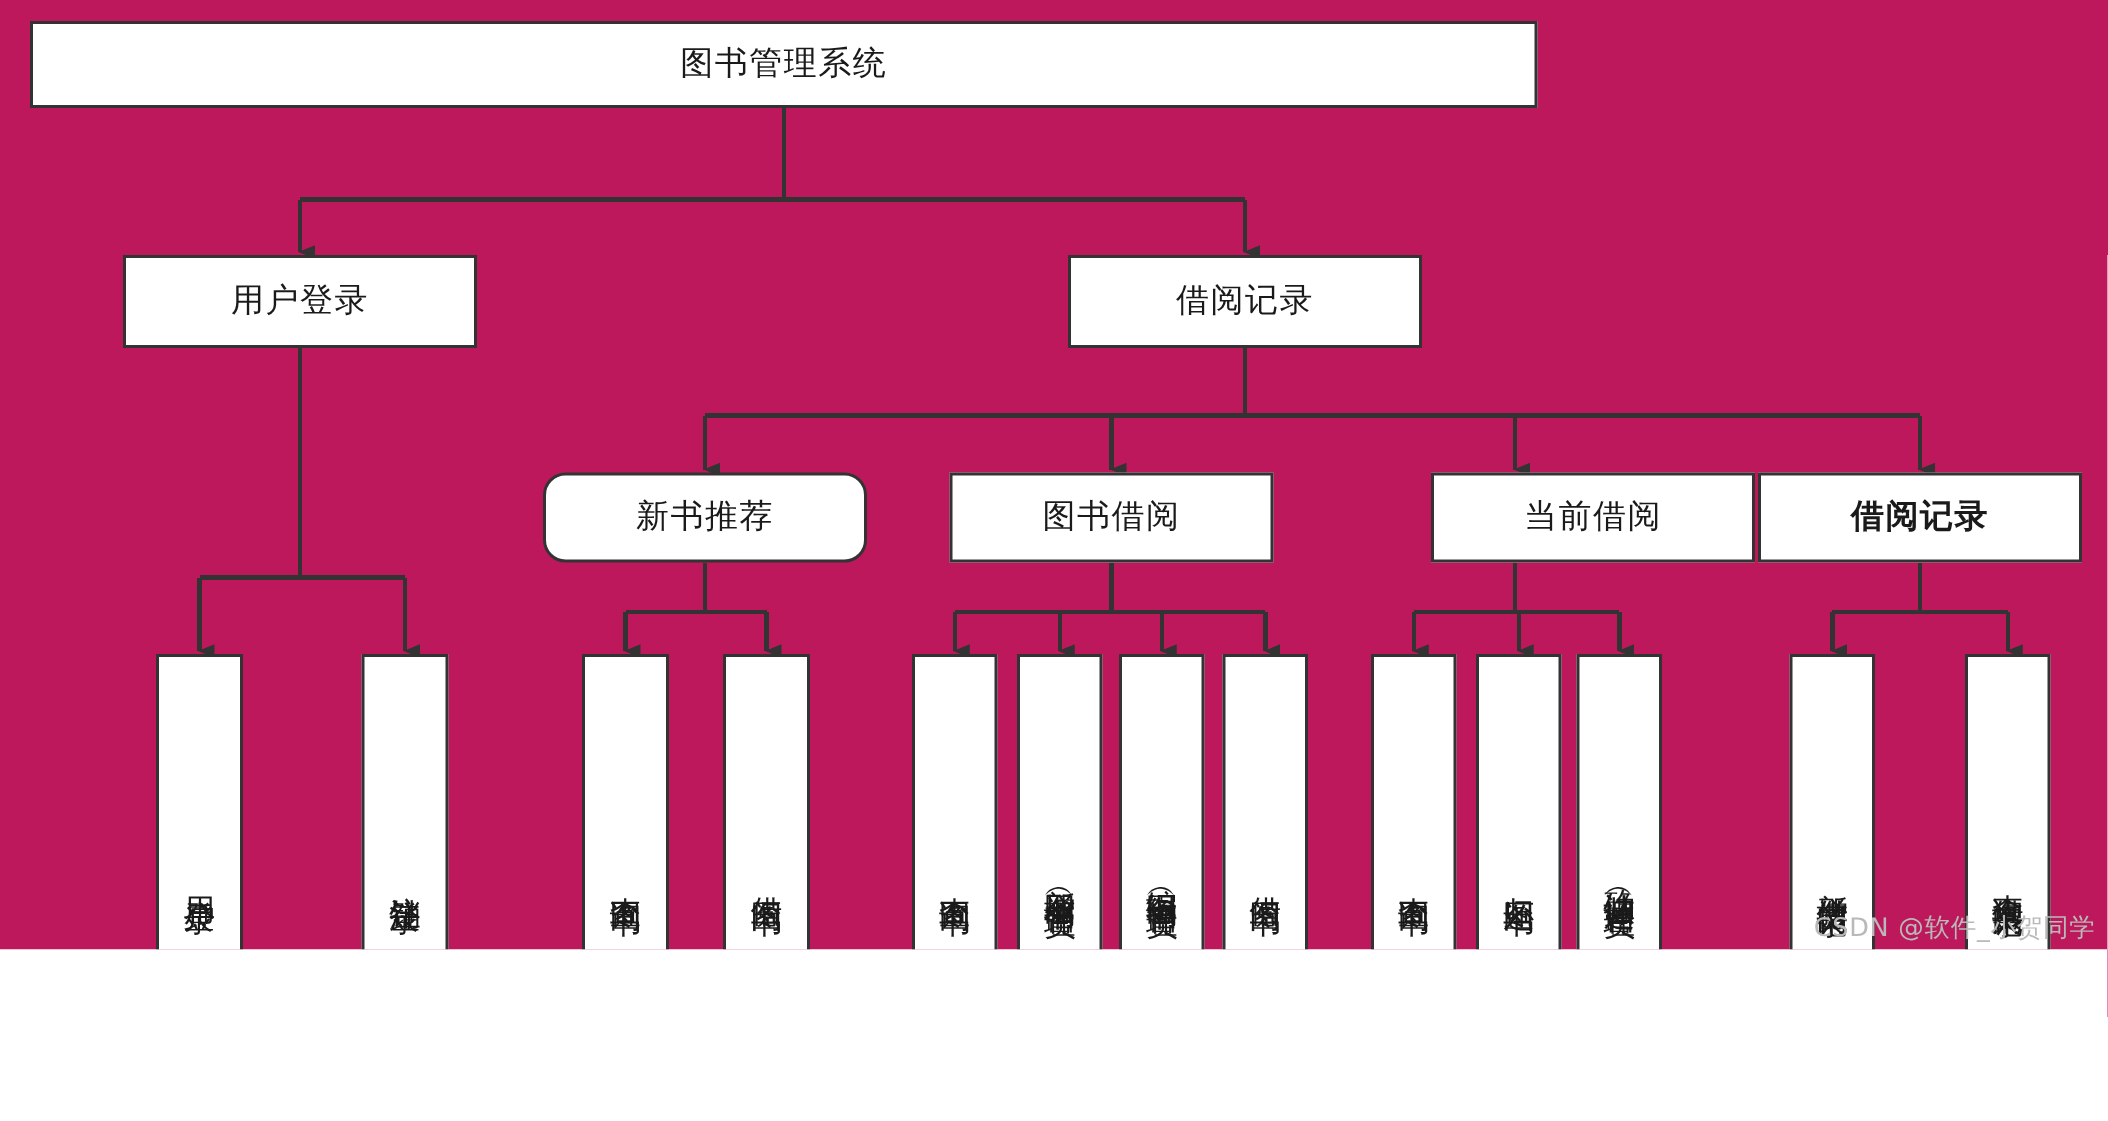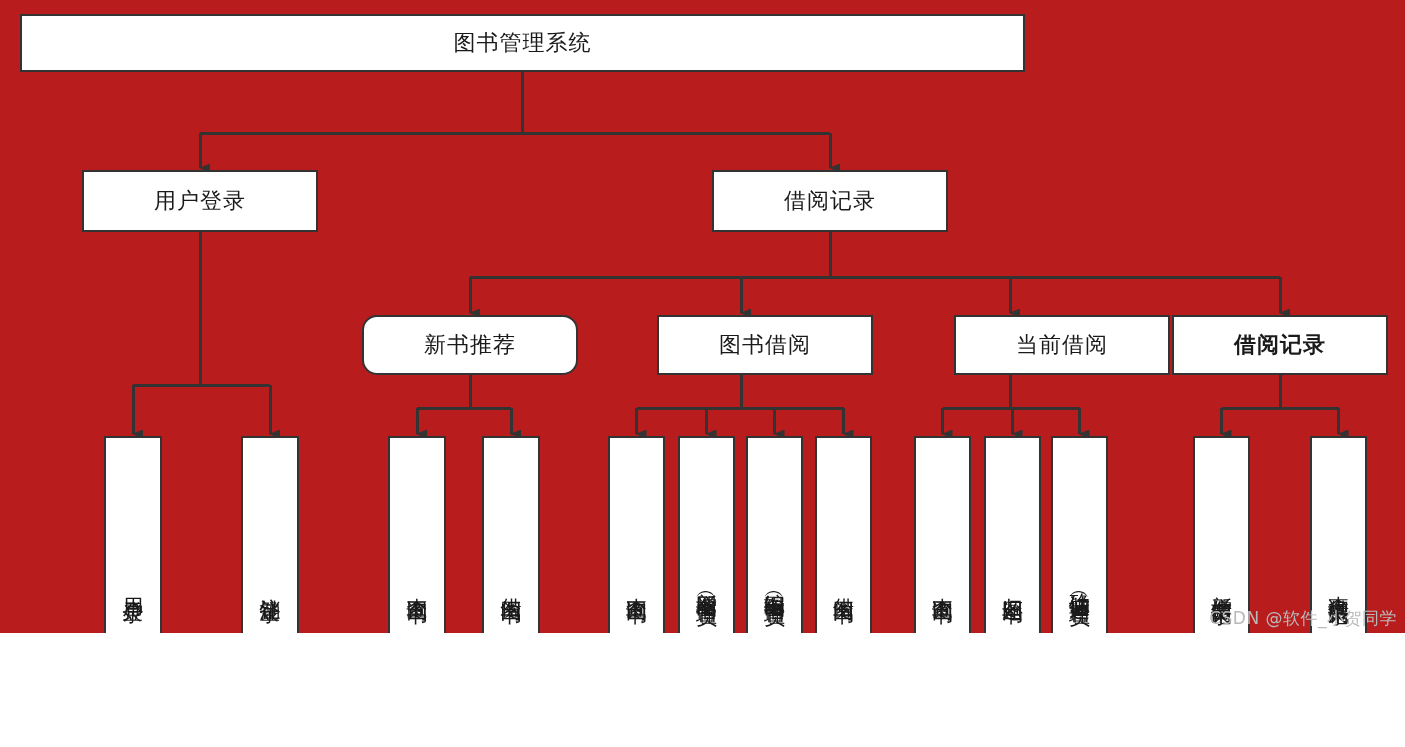--- a/index.html
+++ b/index.html
@@ -8,21 +8,21 @@
     padding: 0;
     background: #ffffff;
   }
   body {
     font-family: "DejaVu Sans", "Liberation Sans", sans-serif;
   }
   #canvas {
     position: relative;
     width: 1405px;
     height: 633px;
-    background: #b91c1c;
+    background: #be185d;
     overflow: hidden;
   }
   svg#edges {
     position: absolute;
     left: 0;
     top: 0;
     width: 1405px;
     height: 747px;
     pointer-events: none;
   }
@@ -121,21 +121,21 @@
       </div>
       <div class="node horizontal" id="node-l2-login" style="left: 82px; top: 170px; width: 236px; height: 62px; border-color: rgb(51, 51, 51); background: rgb(255, 255, 255); color: rgb(26, 26, 26);">
         <span class="label">用户登录</span>
       </div>
       <div class="node horizontal" id="node-l2-books" style="left: 712px; top: 170px; width: 236px; height: 62px; border-color: rgb(51, 51, 51); background: rgb(255, 255, 255); color: rgb(26, 26, 26);">
         <span class="label">借阅记录</span>
       </div>
       <div class="node horizontal" id="node-l3-newrec" style="left: 362px; top: 315px; width: 216px; height: 60px; border-color: rgb(51, 51, 51); background: rgb(255, 255, 255); color: rgb(26, 26, 26); border-radius: 15px;">
         <span class="label">新书推荐</span>
       </div>
-      <div class="node horizontal" id="node-l3-borrow" style="left: 633px; top: 315px; width: 216px; height: 60px; border-color: rgb(51, 51, 51); background: rgb(255, 255, 255); color: rgb(26, 26, 26); margin-left: 24px;">
+      <div class="node horizontal" id="node-l3-borrow" style="left: 633px; top: 315px; width: 216px; height: 60px; border-color: rgb(51, 51, 51); background: rgb(255, 255, 255); color: rgb(26, 26, 26);">
         <span class="label">图书借阅</span>
       </div>
       <div class="node horizontal" id="node-l3-current" style="left: 954px; top: 315px; width: 216px; height: 60px; border-color: rgb(51, 51, 51); background: rgb(255, 255, 255); color: rgb(26, 26, 26);">
         <span class="label">当前借阅</span>
       </div>
       <div class="node horizontal" id="node-l3-record" style="left: 1172px; top: 315px; width: 216px; height: 60px; border-color: rgb(51, 51, 51); background: rgb(255, 255, 255); color: rgb(26, 26, 26); font-weight: bold;">
         <span class="label">借阅记录</span>
       </div>
       <div class="node vertical" id="node-l4-userlogin" style="left: 104px; top: 436px; width: 58px; height: 298px; border-color: rgb(51, 51, 51); background: rgb(255, 255, 255); color: rgb(26, 26, 26);">
         <span class="label">用户登录</span>

